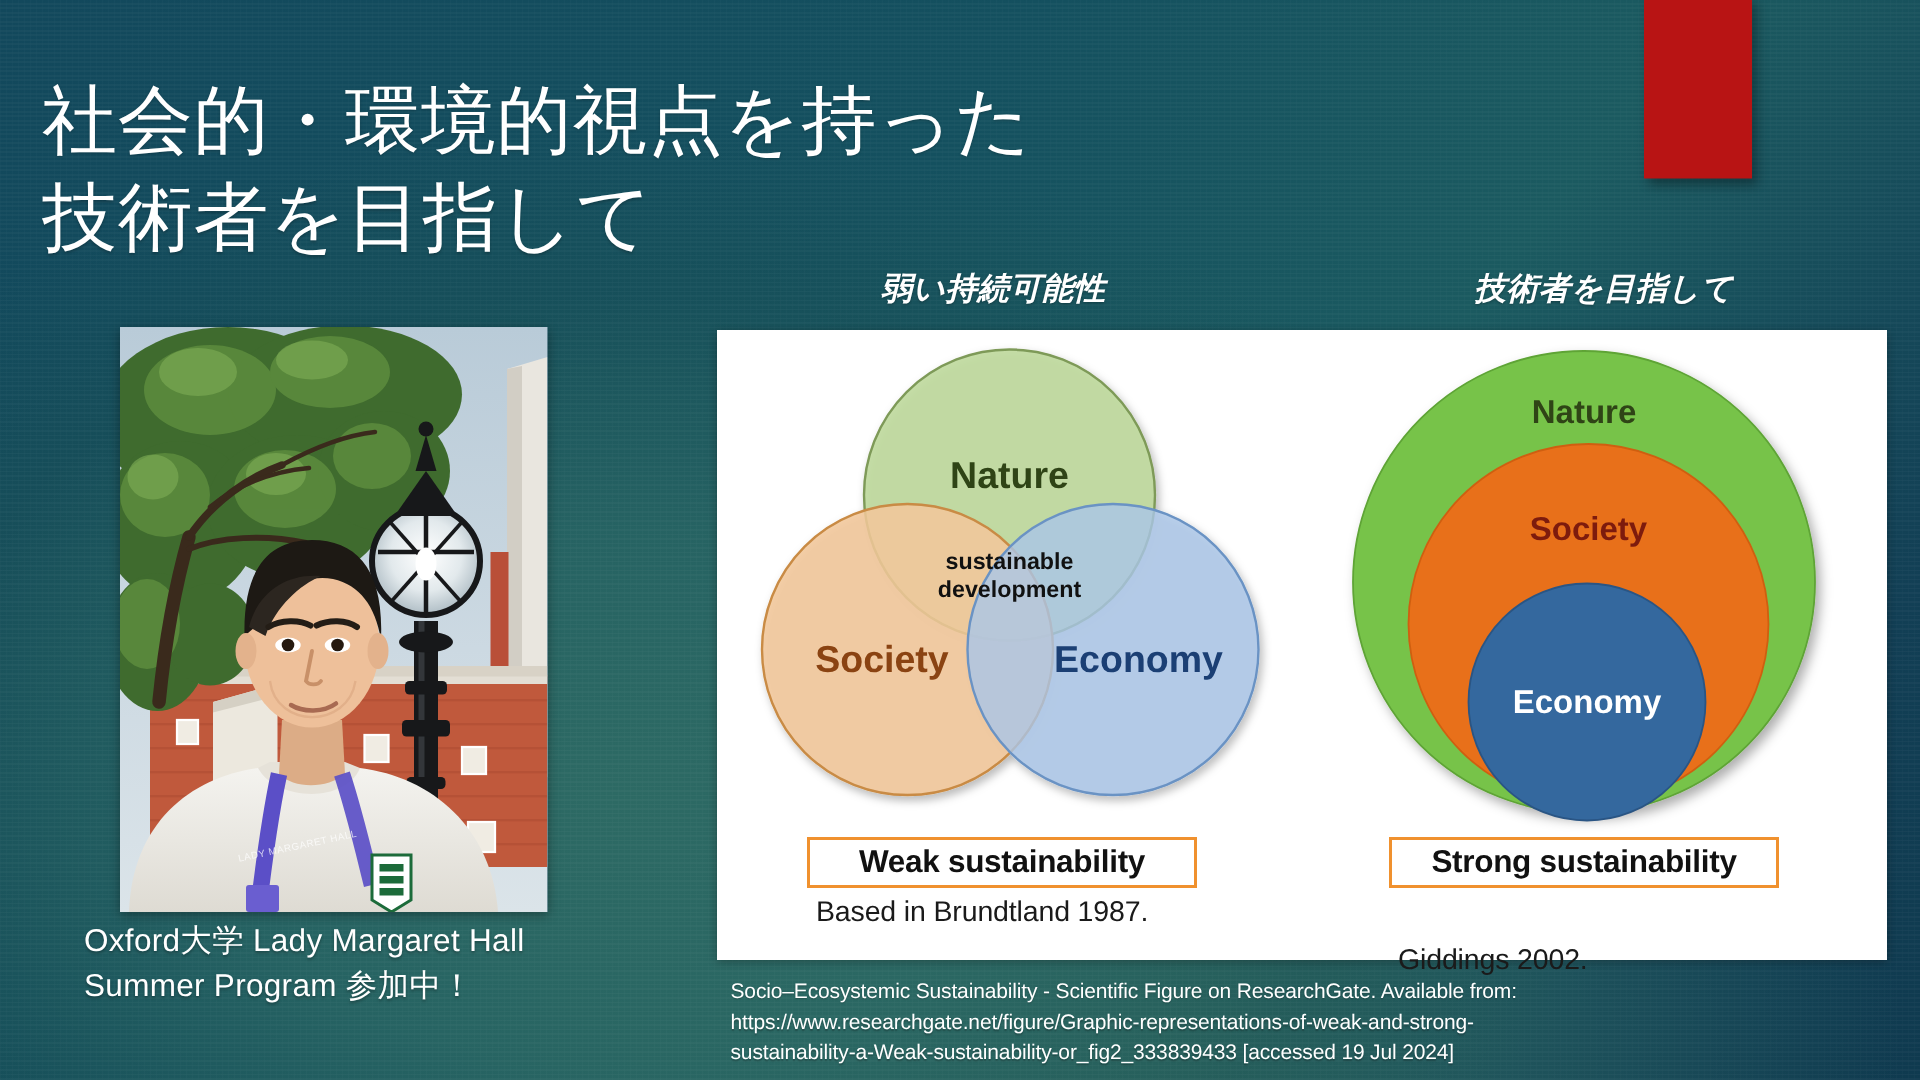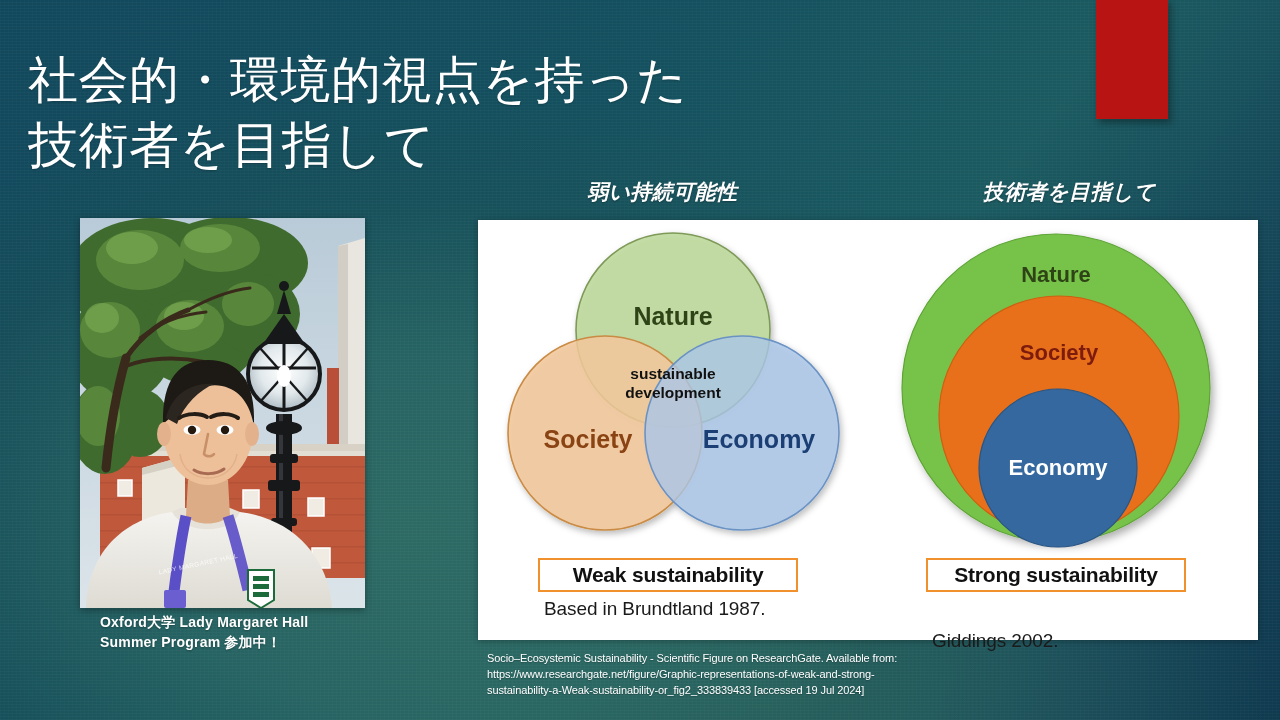--- a/index.html
+++ b/index.html
@@ -72,27 +72,26 @@
     background: #8ea9bd;
   }
   #photo-frame svg { display: block; width: 100%; height: 100%; }
 
   #photo-caption {
     position: absolute;
     left: 56px;
     top: 613px;
     width: 430px;
     color: #ffffff;
-    font-size: 14px;
-    font-weight: bold;
+    font-size: 21px;
+    font-weight: normal;
     line-height: 1.42;
     white-space: pre-line;
     letter-spacing: 0.2px;
     text-shadow: 0 1px 2px rgba(0,0,0,0.30);
-    margin-left: 44px;
   }
 
   
   .fig-heading {
     position: absolute;
     top: 178px;
     color: #ffffff;
     font-size: 21px;
     font-weight: bold;
     letter-spacing: 0.4px;
@@ -152,21 +151,21 @@
   #source-weak  { left: 66px; top: 378px; }
   #source-strong{ left: 64px; top: 378px; margin-top: 32px; }
 
   
   #citation {
     position: absolute;
     left: 487px;
     top: 650px;
     width: 700px;
     color: #ffffff;
-    font-size: 11px;
+    font-size: 14px;
     line-height: 1.47;
     white-space: pre-line;
     letter-spacing: -0.1px;
     text-shadow: 0 1px 1px rgba(0,0,0,0.25);
   }
 </style>
 </head>
 <body>
 
 <div id="slide">

